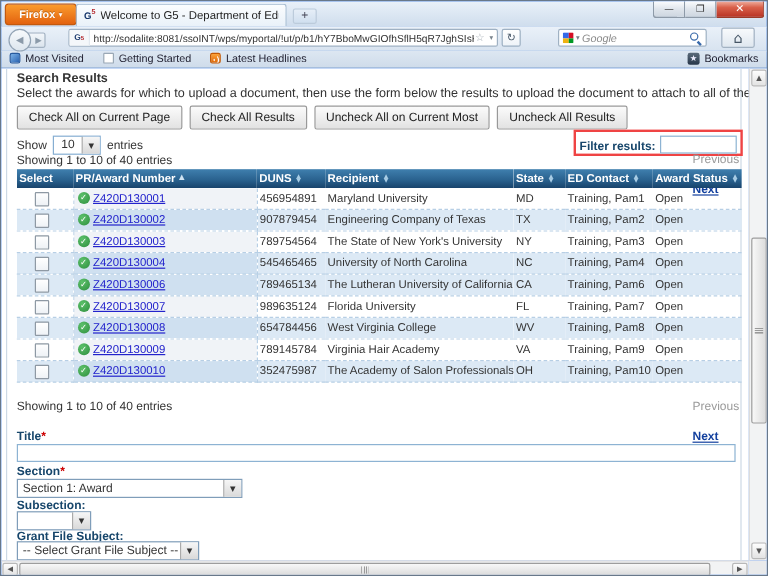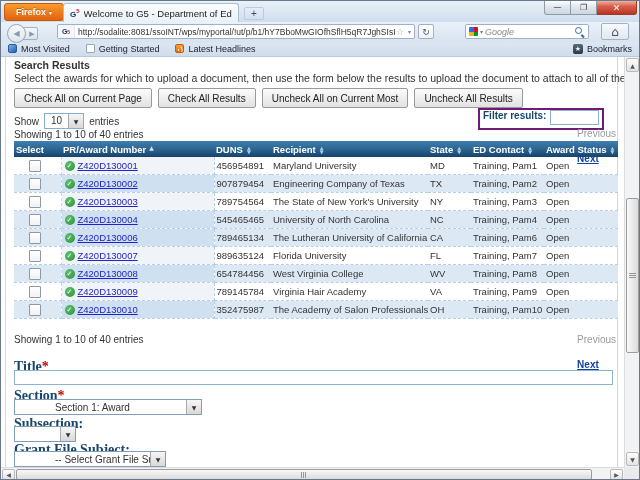--- a/index.html
+++ b/index.html
@@ -59,21 +59,21 @@
   .frame-l{position:absolute;left:4px;top:0;width:1px;height:100%;background:#cdd9e5;}
   .frame-r{position:absolute;left:616px;top:0;width:1px;height:100%;background:#cdd9e5;}
   .pg-title{position:absolute;left:13px;top:2px;font-size:10.5px;font-weight:bold;}
   .pg-desc{position:absolute;left:13px;top:15px;font-size:10.5px;white-space:nowrap;}
   .btnrow{position:absolute;left:13px;top:31px;display:flex;gap:6px;}
   .gbtn{height:18px;padding:0 9px;font-size:10px;color:#222;background:linear-gradient(#fbfbfb,#e2e2e2);border:1px solid #999;border-radius:2px;display:flex;align-items:center;white-space:nowrap;}
   .showrow{position:absolute;left:13px;top:56px;display:flex;align-items:center;gap:5px;}
   .showsel{display:flex;height:16px;border:1px solid #86aed2;background:#fff;box-sizing:border-box;}
   .showsel .val{padding:0 6px;line-height:14px;}
   .selbtn{width:14px;background:linear-gradient(#f6f6f6,#d9d9d9);border-left:1px solid #aaa;font-size:6px;color:#333;display:flex;align-items:center;justify-content:center;align-self:stretch;}
-  .filterbox{position:absolute;left:477px;top:51px;width:126px;height:22px;border:2px solid #701a75;display:flex;align-items:flex-start;padding:0 3px;gap:4px;box-sizing:border-box;background:#fff;}
+  .filterbox{position:absolute;left:477px;top:51px;width:141px;height:22px;border:2px solid #ef4444;display:flex;align-items:flex-end;padding:0 3px;gap:4px;box-sizing:border-box;background:#fff;}
   .filterlabel{font-size:10px;font-weight:bold;color:#17466b;white-space:nowrap;}
   .filterinput{flex:1;height:13px;border:1px solid #8db3d3;background:#fff;min-width:0;padding:0;}
   .showing{position:absolute;left:13px;}
   .show-top{top:72px;}
   .show-bot{top:277px;}
   .pager{position:absolute;right:8px;display:flex;gap:14px;flex-direction:column;}
   .pg-top{top:71px;}
   .pg-bot{top:277px;}
   .prev{color:#9a9a9a;}
   .next{color:#13409e;font-weight:bold;text-decoration:underline;cursor:pointer;}
@@ -85,29 +85,29 @@
   .grid td.sorted{background:#f0f3f7;border-right:1px dashed #b7cfe5;}
   .grid tr.alt td.sorted{background:#cfe0f0;}
   .grid td.c-sel{border-right:1px dashed #c7d9ea;}
   .cb{width:10px;height:10px;border:1px solid #8e99a4;background:linear-gradient(#fff,#eef2f6);display:inline-block;margin-left:13px;vertical-align:middle;border-radius:1px;}
   .chk-ic{display:inline-block;width:10px;height:10px;border-radius:50%;background:radial-gradient(circle at 35% 30%,#5cc06a,#2e8f3e);color:#fff;font-size:7px;line-height:10px;text-align:center;margin:0 3px 0 1px;vertical-align:middle;}
   .awd-link{color:#2323cc;text-decoration:underline;cursor:pointer;}
   .s1{font-size:6px;color:#cfe3f2;margin-left:3px;vertical-align:3px;}
   .s2{display:inline-flex;flex-direction:column;margin-left:4px;vertical-align:middle;color:#a9cde6;}
   .s2 i{font-style:normal;font-size:5px;line-height:4px;}
 
-  .flabel{position:absolute;left:13px;font-size:14px;font-weight:bold;color:#17466b;font-family:Liberation Serif, serif;}
+  .flabel{position:absolute;left:13px;font-size:10px;font-weight:bold;color:#17466b;}
   .req{color:#cc0000;}
   .lbl-title{top:302px;}
   .lbl-section{top:331px;}
   .lbl-subsection{top:359px;}
   .lbl-grant{top:385px;}
   .txtinput{position:absolute;left:13px;top:313px;width:597px;height:13px;border:1px solid #8db3d3;background:#fff;box-sizing:content-box;padding:0;}
   .winsel{position:absolute;left:13px;height:16px;border:1px solid #7f9db9;background:#fff;display:flex;align-items:center;box-sizing:border-box;}
-  .winsel .v{flex:1;font-size:10px;padding:0 4px;white-space:nowrap;overflow:hidden;min-height:1px;margin-left:36px;}
+  .winsel .v{flex:1;font-size:10px;padding:0 4px;white-space:nowrap;overflow:hidden;min-height:1px;}
   .sel-section{top:342px;width:188px;}
   .sel-subsection{top:369px;width:62px;}
   .sel-grant{top:394px;width:152px;}
 
   
   .vscroll{position:absolute;left:623px;top:56px;width:16px;height:410px;background:#f2f3f4;border-left:1px solid #dcdcdc;box-sizing:border-box;}
   .sbtn{position:absolute;border:1px solid #b8b8b8;border-radius:2px;background:linear-gradient(#fdfdfd,#e3e3e3);color:#555;font-size:6px;display:flex;align-items:center;justify-content:center;box-sizing:border-box;}
   .vup{left:1px;top:1px;width:13px;height:14px;}
   .vdn{left:1px;bottom:1px;width:13px;height:14px;}
   .vthumb{position:absolute;left:1px;top:141px;width:13px;height:155px;border:1px solid #9d9d9d;border-radius:2px;background:linear-gradient(90deg,#f8f8f8,#dcdcdc);box-sizing:border-box;}

